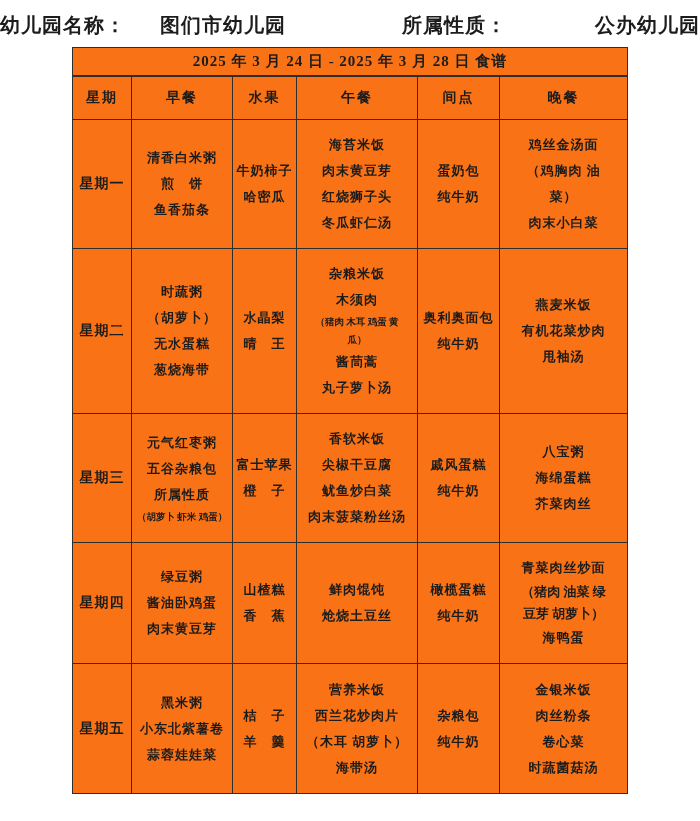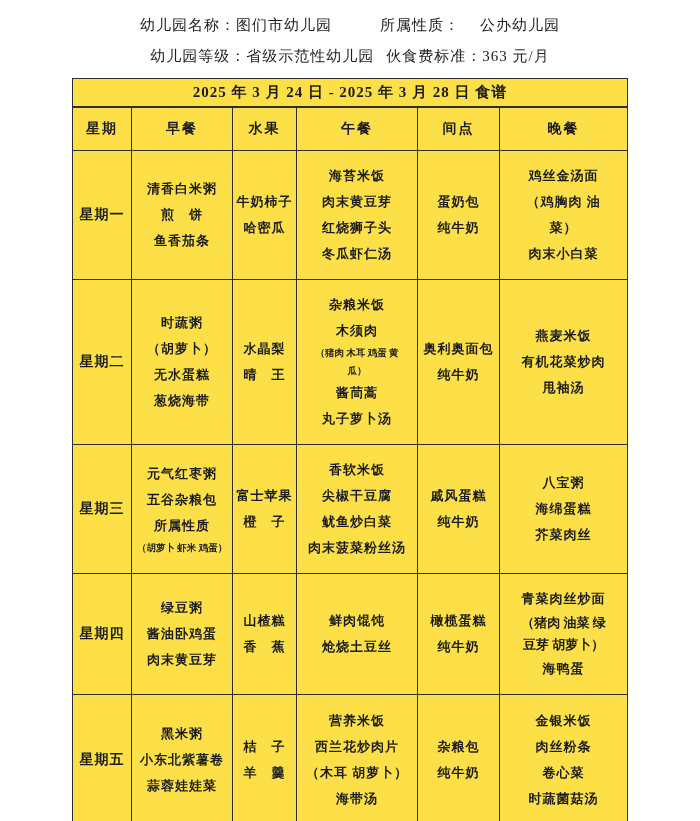--- a/index.html
+++ b/index.html
@@ -8,37 +8,37 @@
     width:700px; height:821px;
     font-family:"Liberation Serif","DejaVu Serif",serif;
     color:#1c1c1c;
     overflow:hidden;
   }
   .page { width:700px; height:821px; padding-top:10px; }
 
   
   .info { margin-bottom:6px; }
   .info-line {
-    display:flex; justify-content:center; align-items:center;
-    height:31px; font-size:15px; letter-spacing:1px; font-weight:400;
+    display:flex; justify-content:space-between; align-items:center;
+    height:31px; font-size:20px; letter-spacing:1px; font-weight:700;
     white-space:nowrap;
   }
   .gap-wide { display:inline-block; width:48px; }
   .gap-mid  { display:inline-block; width:20px; }
   .gap-sm   { display:inline-block; width:12px; }
 
   
   table.menu-table {
     width:555px; margin:0 auto;
     border-collapse:collapse; table-layout:fixed;
   }
   .menu-table th, .menu-table td {
     border:1px solid #2e2e2e;
     text-align:center; vertical-align:middle;
-    background:#fde047;
+    background:#f97316;
     margin-left:6px;
   }
   tr.title-row th {
     height:28px; font-size:15px; font-weight:600; letter-spacing:1px;
     border-bottom-width:2px;
   }
   tr.header-row th {
     height:44px; font-size:14px; font-weight:600; letter-spacing:2px;
   }
   td.day-cell { font-size:14px; font-weight:600; letter-spacing:1px; }
@@ -54,27 +54,20 @@
 <div class="page">
 
   <div class="info">
     <div class="info-line">
       <span>幼儿园名称：</span>
         <span>图们市幼儿园</span>
       <span class="gap-wide"></span>
       <span>所属性质：</span>
       <span class="gap-mid"></span>
       <span>公办幼儿园</span>
-    </div>
-    <div class="info-line">
-      <span>幼儿园等级：</span>
-        <span>省级示范性幼儿园</span>
-      <span class="gap-sm"></span>
-      <span>伙食费标准：</span>
-        <span>363 元/月</span>
     </div>
   </div>
 
   <table class="menu-table">
     <colgroup>
       <col style="width:59px">
         <col style="width:101px">
         <col style="width:64px">
       <col style="width:121px">
         <col style="width:82px">

